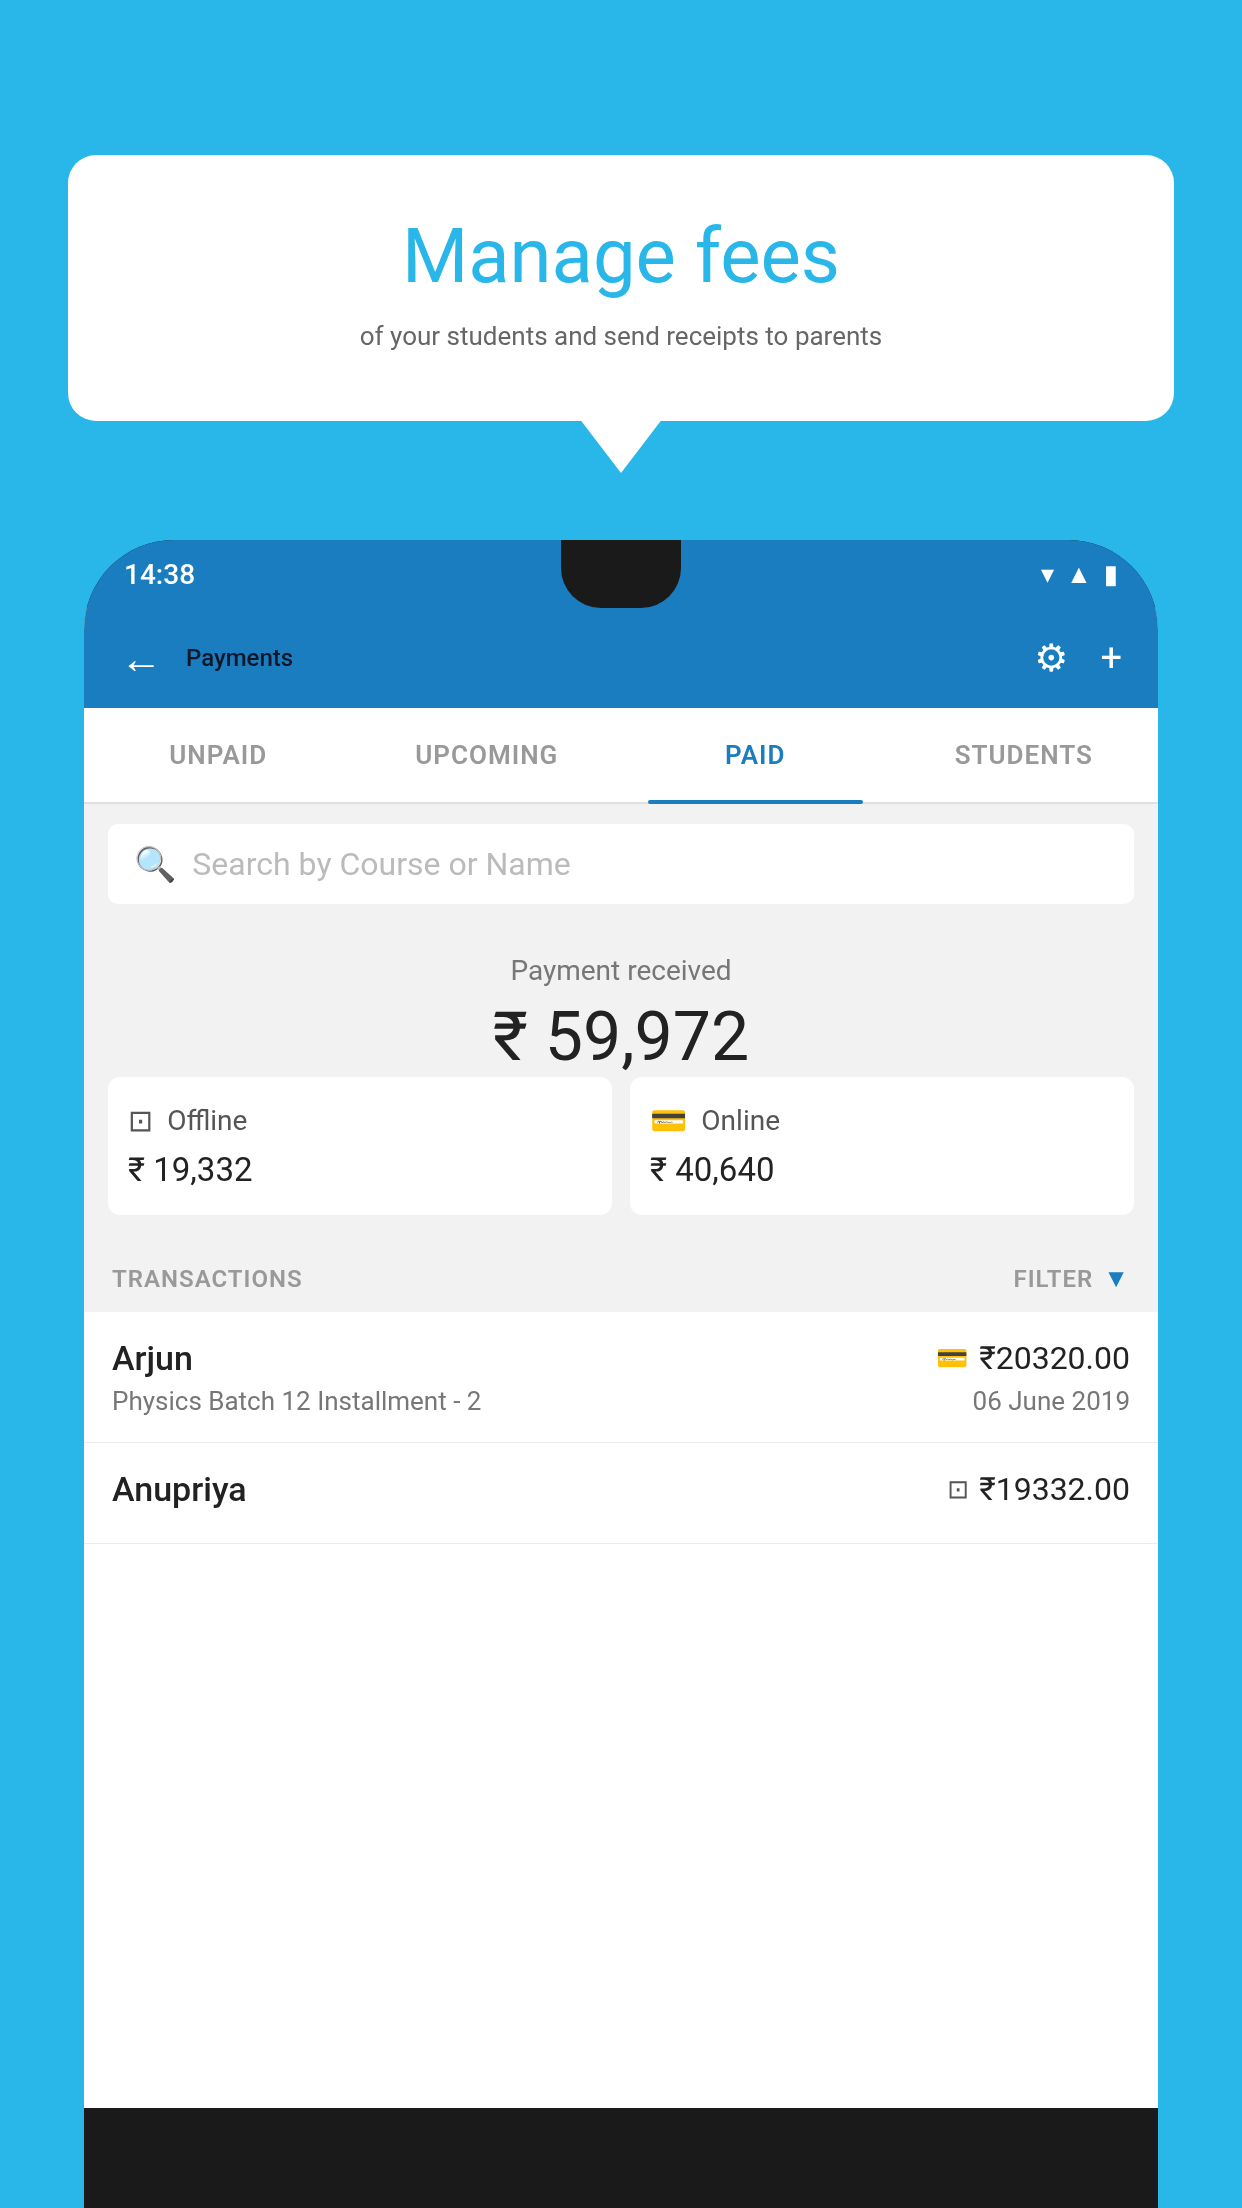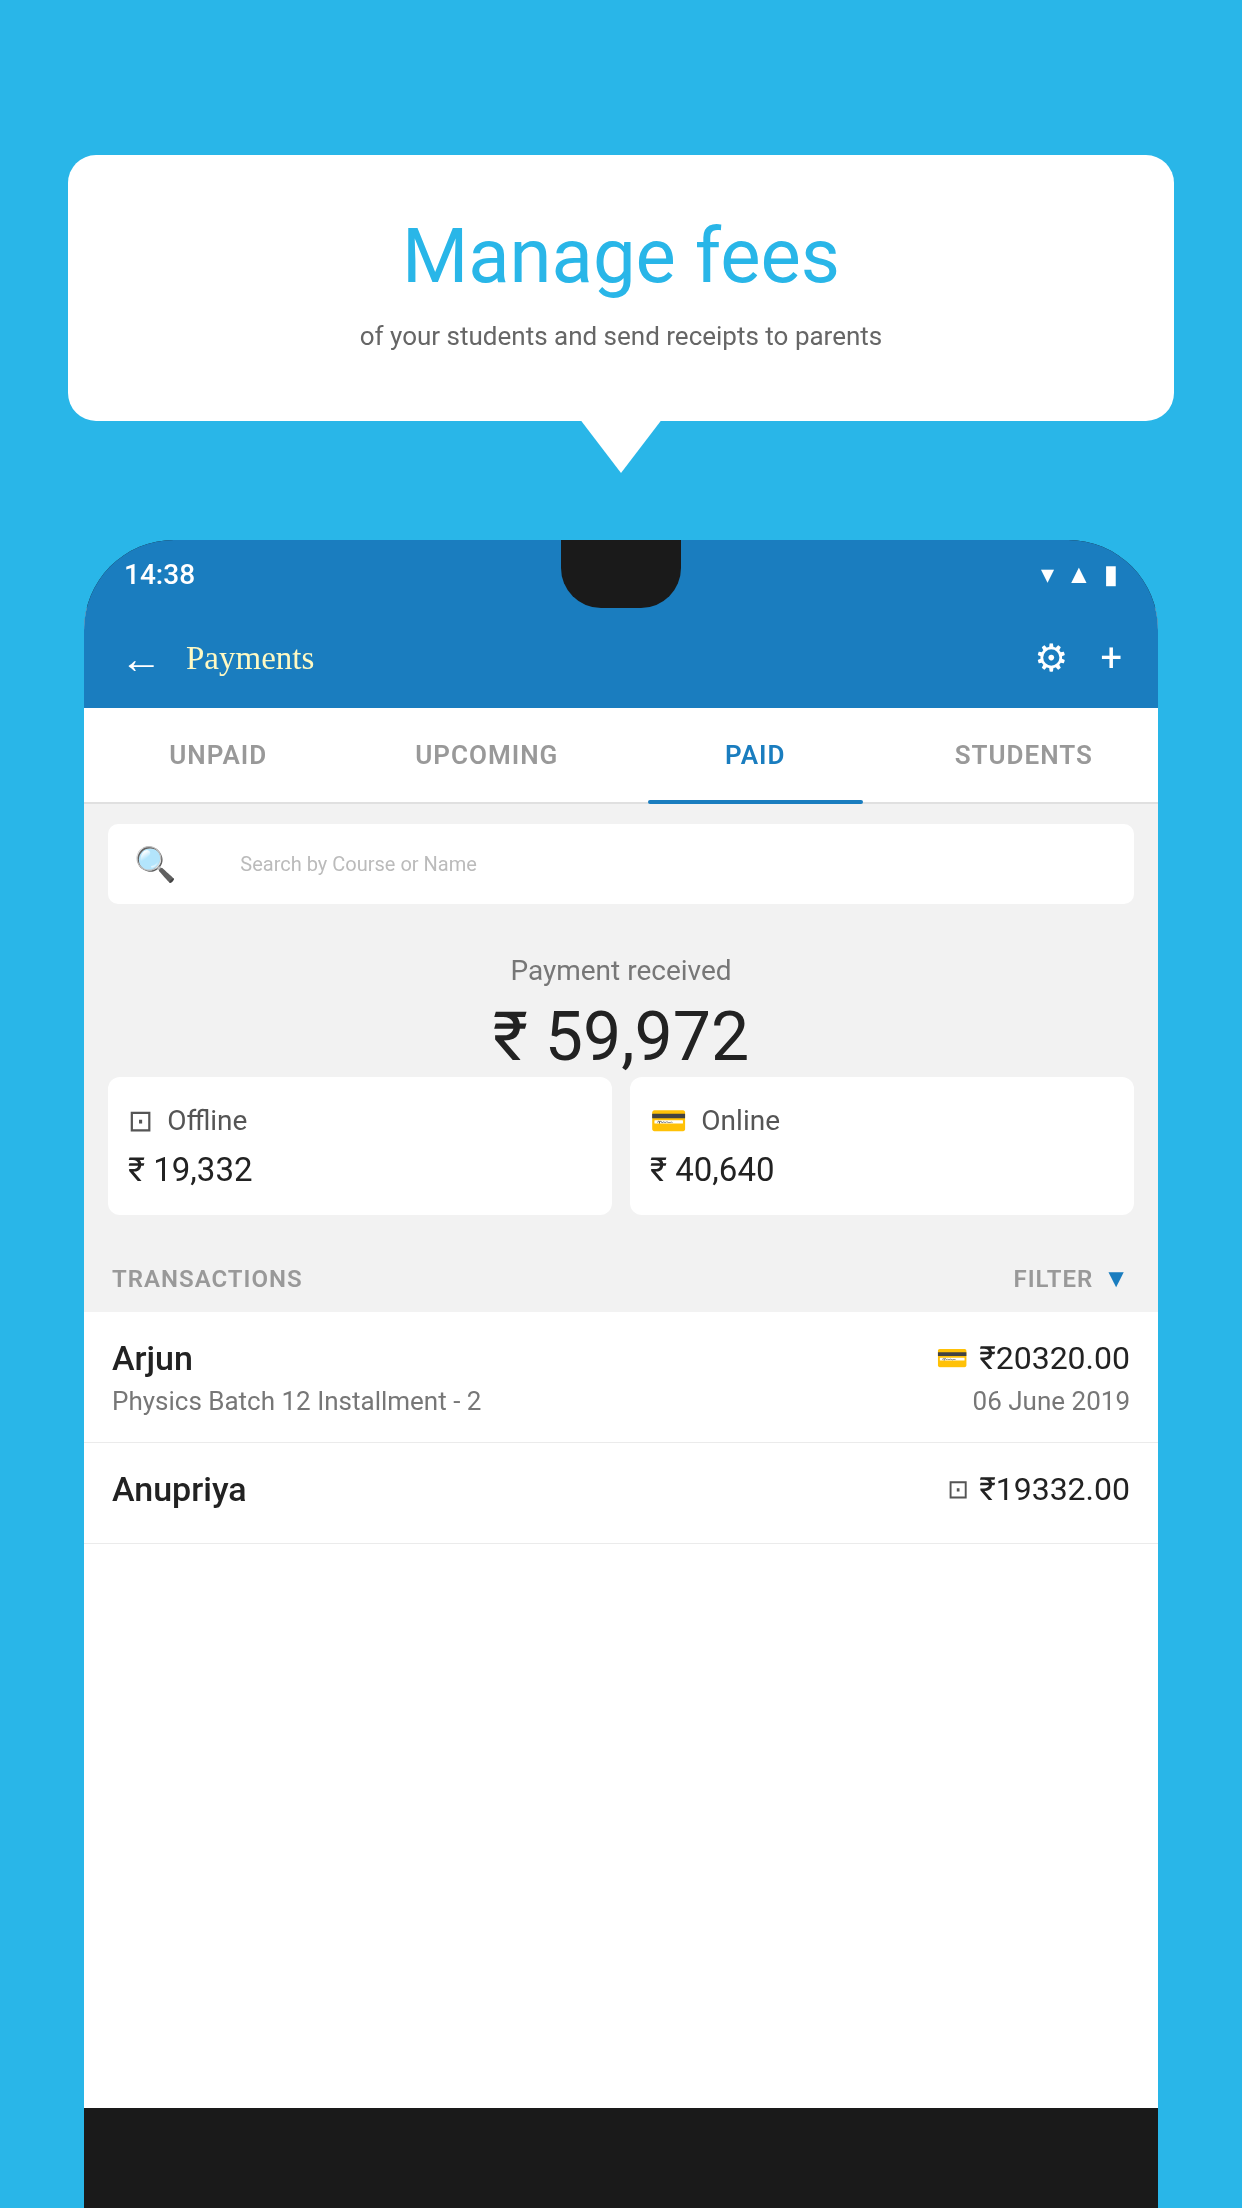--- a/index.html
+++ b/index.html
@@ -106,25 +106,24 @@
       align-items: center;
       padding: 0 36px;
     }
     .header-back {
       color: white;
       font-size: 42px;
       margin-right: 24px;
       cursor: pointer;
     }
     .header-title {
-      color: #fef9c3;
-      font-size: 33px;
+      color: #0f172a;
+      font-size: 24px;
       font-weight: 500;
       flex: 1;
-      font-family: Liberation Serif, serif;
     }
     .header-actions {
       display: flex;
       gap: 32px;
       align-items: center;
     }
     .header-icon {
       color: white;
       font-size: 38px;
     }
@@ -175,23 +174,22 @@
       display: flex;
       align-items: center;
       padding: 20px 26px;
       gap: 16px;
     }
     .search-icon-char {
       font-size: 34px;
       color: #999;
     }
     .search-placeholder {
-      font-size: 20px;
+      font-size: 32px;
       color: #bbb;
-      margin-left: 48px;
     }
 
     
     .payment-summary {
       background: #f2f2f2;
       padding: 30px 20px 20px;
       text-align: center;
     }
     .payment-label {
       font-size: 28px;

